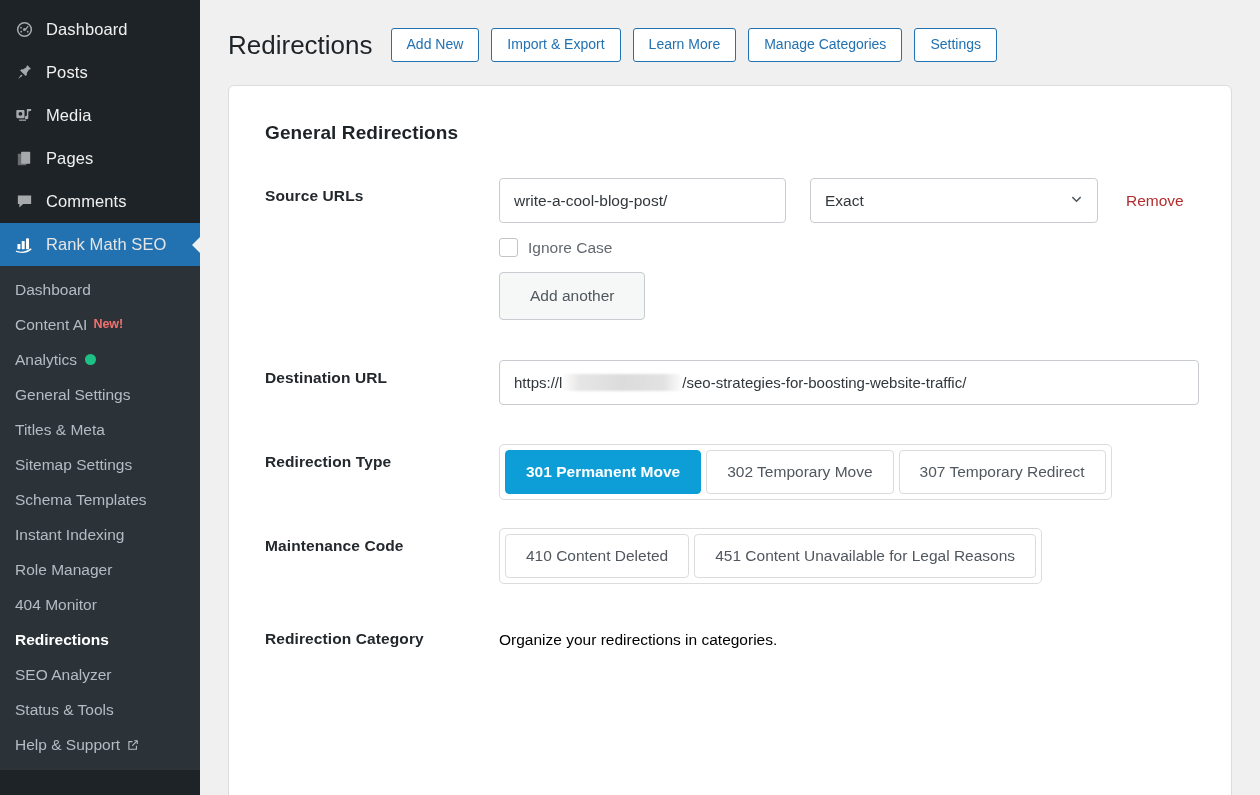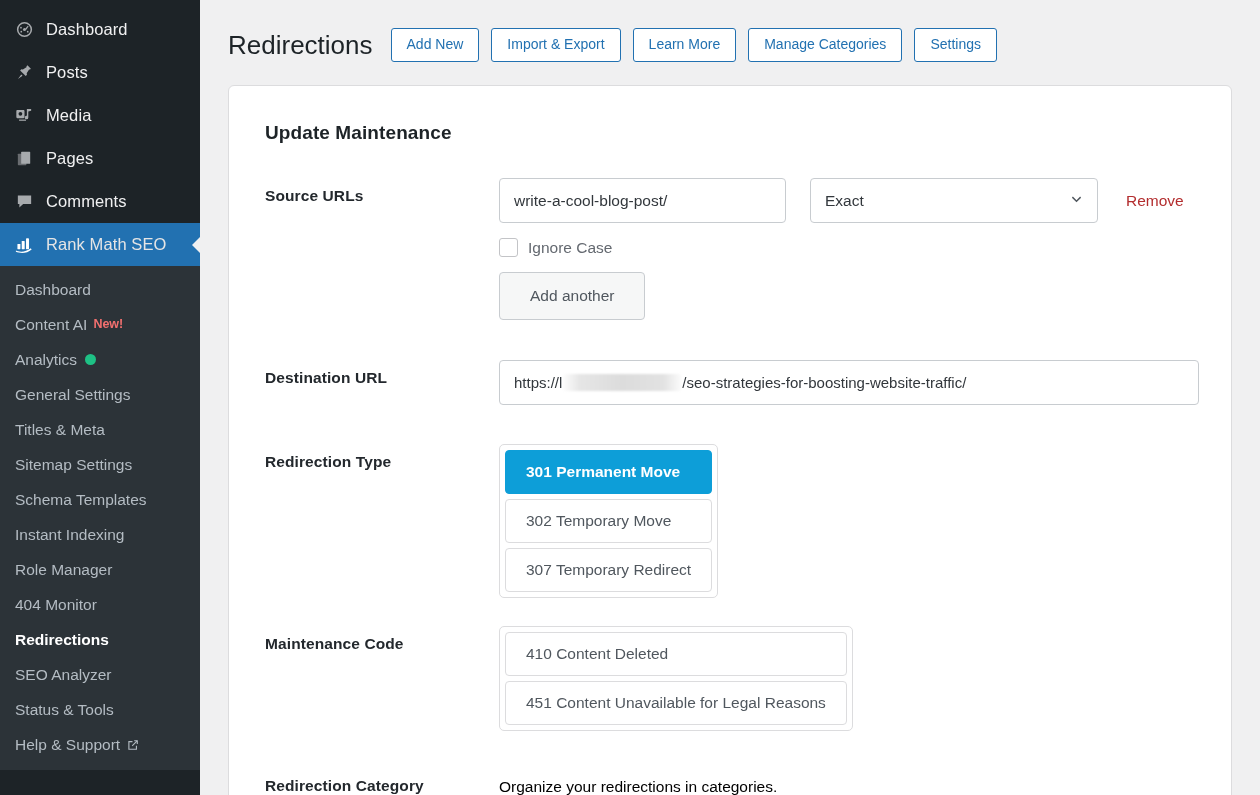--- a/index.html
+++ b/index.html
@@ -227,21 +227,20 @@
 
   .dest-input { width: 700px; }
 
   .btn-group {
     display: inline-flex;
     border: 1px solid #dcdcde;
     border-radius: 5px;
     padding: 5px;
     gap: 5px;
     background: #fff;
-    flex-direction: column;
   }
   .seg-btn {
     height: 44px;
     padding: 0 20px;
     border: 1px solid #dcdcde;
     border-radius: 4px;
     background: #fff;
     color: #50575e;
     font-size: 15.5px;
     font-family: inherit;
@@ -417,21 +416,21 @@
     <div class="page-header">
       <h1 class="page-title">Redirections</h1>
       <button class="hdr-btn">Add New</button>
       <button class="hdr-btn">Import &amp; Export</button>
       <button class="hdr-btn">Learn More</button>
       <button class="hdr-btn">Manage Categories</button>
       <button class="hdr-btn">Settings</button>
     </div>
 
     <div class="card">
-      <div class="card-title">Update Maintenance</div>
+      <div class="card-title">General Redirections</div>
 
       <div class="form-row">
         <div class="f-label">Source URLs</div>
         <div class="f-field">
           <div class="src-line">
             <input class="txt-input src-input" type="text" value="write-a-cool-blog-post/" style="">
             <div class="select-wrap">
               <div class="select-box">Exact</div>
               <span class="chev">
                 <svg width="15" height="15" viewBox="0 0 16 16" fill="none" stroke="currentColor" stroke-width="1.5">

